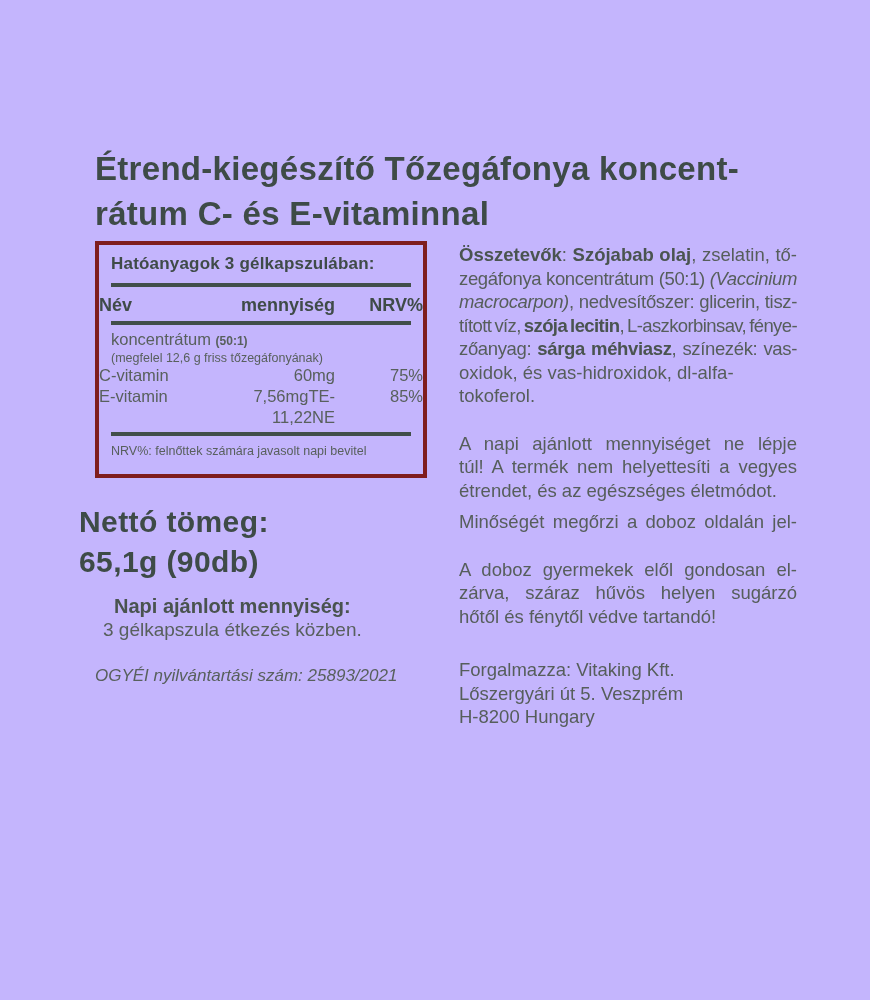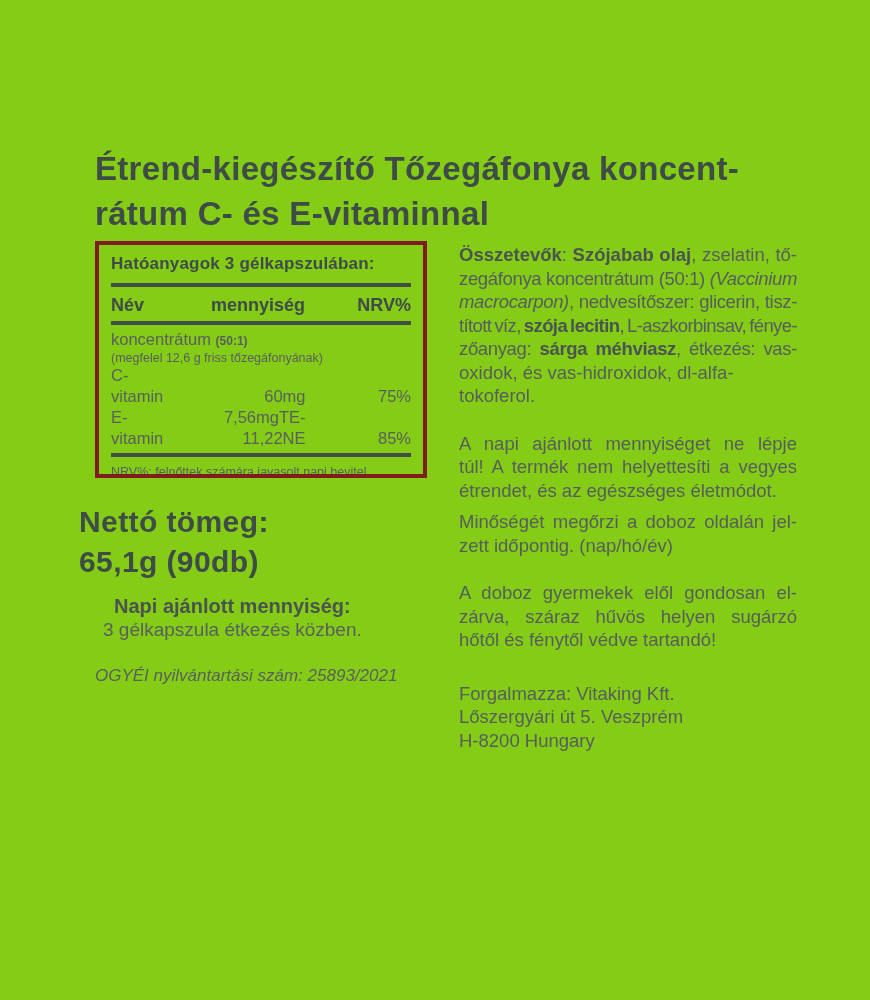--- a/index.html
+++ b/index.html
@@ -1,42 +1,42 @@
 <!DOCTYPE html>
 <html><head>
 <meta charset="utf-8">
 <style>
   html,body { margin:0; padding:0; }
   body {
     width:870px; height:1000px; background:#ffffff;
     font-family:"Liberation Sans", sans-serif;
     color:#58605d; position:relative; overflow:hidden;
   }
-  .page { position:absolute; inset:0; background:#84cc16; }
+  .page { position:absolute; inset:0; background:#c4b5fd; }
 
   
   .title {
     position:absolute; left:95px; top:146px; width:710px; margin:0;
     font-size:33px; font-weight:bold; line-height:45px; letter-spacing:0.3px;
     color:#3e4b47;
   }
   .title .tline { display:block; }
 
   
   .facts {
     position:absolute; left:95px; top:241px; width:332px; height:237px;
     border:4px solid #7f1d1d; box-sizing:border-box; padding-top:7px;
     color:#58605d; overflow:hidden;
   }
   .tbl-title { margin:0 12px; line-height:24px; font-size:17px; font-weight:bold; color:#3f4b48; letter-spacing:0.2px; }
   .rule { height:4px; background:#414e4a; margin:0 12px; }
   .rule-a { margin-top:7px; }
   .rule-b { margin-top:3px; }
   .rule-c { margin-top:4px; }
-  .trow { display:flex; margin:0 12px; align-items:flex-end;gap:18px; }
+  .trow { display:flex; margin:0 0; align-items:flex-start; }
   .c1 { flex:1; text-align:left; }
   .c2 { width:125px; text-align:right; }
   .c3 { width:88px; text-align:right; }
   .thead { margin-top:6px; line-height:25px; font-size:18px; font-weight:bold; color:#3f4b48; }
   .r1 { margin-top:5px; }
   .r1 .main { line-height:23px; font-size:16.5px; }
   .r1 .sub  { margin:0 12px; line-height:19px; font-size:16.5px; }
   .r1 .note { margin:0 12px; line-height:14px; font-size:12.5px; }
   .small-inline { font-size:12px;font-weight:bold; }
   .r2, .r3 { line-height:21px; font-size:16.5px; }
@@ -122,33 +122,32 @@
 
   <div class="reg">OGYÉI nyilvántartási szám: 25893/2021</div>
 
   <div class="rightcol">
 
     <p class="para">
       <span class="ln jl"><span class="b">Összetevők</span><span>: </span><span class="b">Szójabab olaj</span><span>, zselatin, tő-</span></span>
       <span class="ln jl sq"><span>zegáfonya koncentrátum (50:1) </span><span class="i">(Vaccinium</span></span>
       <span class="ln jl sq"><span class="i">macrocarpon)</span><span>, nedvesítőszer: glicerin, tisz-</span></span>
       <span class="ln jl sq2"><span>tított víz, </span><span class="b">szója lecitin</span><span>, L-aszkorbinsav, fénye-</span></span>
-      <span class="ln jl sq"><span>zőanyag: </span><span class="b">sárga méhviasz</span><span>, étkezés: vas-</span></span>
+      <span class="ln jl sq"><span>zőanyag: </span><span class="b">sárga méhviasz</span><span>, színezék: vas-</span></span>
       <span class="ln ll"><span>oxidok, és vas-hidroxidok, dl-alfa-tokoferol.</span></span>
     </p>
 
     <p class="para para-mt">
       <span class="ln jl">A napi ajánlott mennyiséget ne lépje</span>
       <span class="ln jl">túl! A termék nem helyettesíti a vegyes</span>
       <span class="ln ll">étrendet, és az egészséges életmódot.</span>
     </p>
 
     <p class="para">
       <span class="ln jl">Minőségét megőrzi a doboz oldalán jel-</span>
-      <span class="ln ll">zett időpontig. (nap/hó/év)</span>
     </p>
 
     <p class="para para-mt">
       <span class="ln jl">A doboz gyermekek elől gondosan el-</span>
       <span class="ln jl">zárva, száraz hűvös helyen sugárzó</span>
       <span class="ln ll">hőtől és fénytől védve tartandó!</span>
     </p>
 
     <p class="para para-mt2">
       <span class="ln ll">Forgalmazza: Vitaking Kft.</span>

